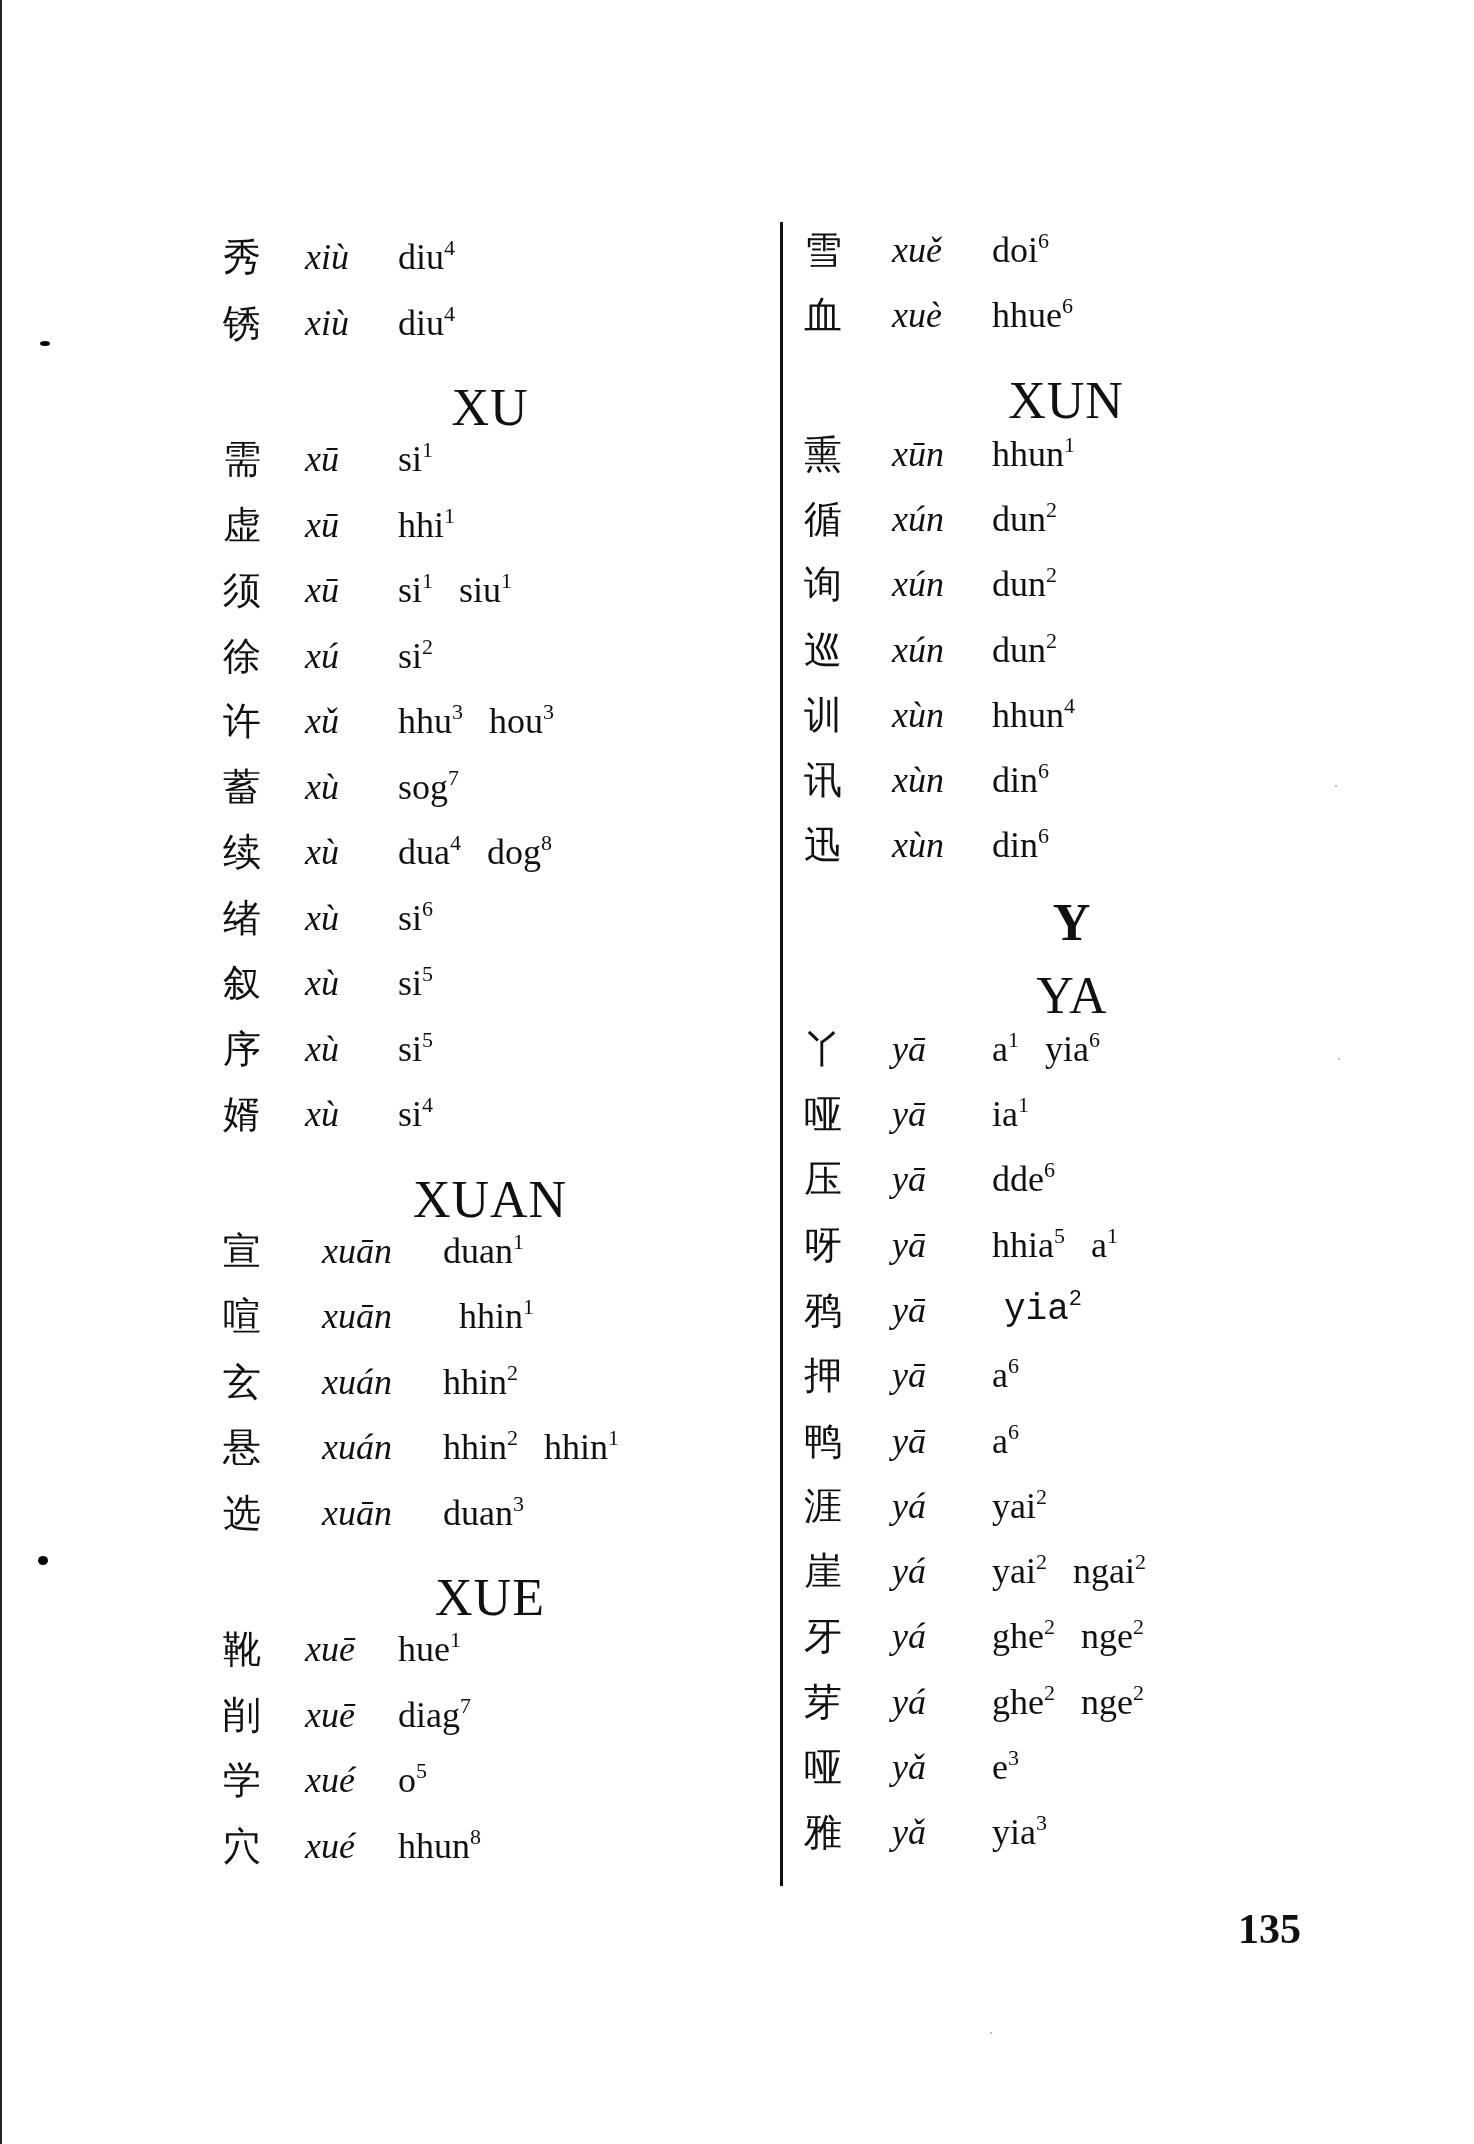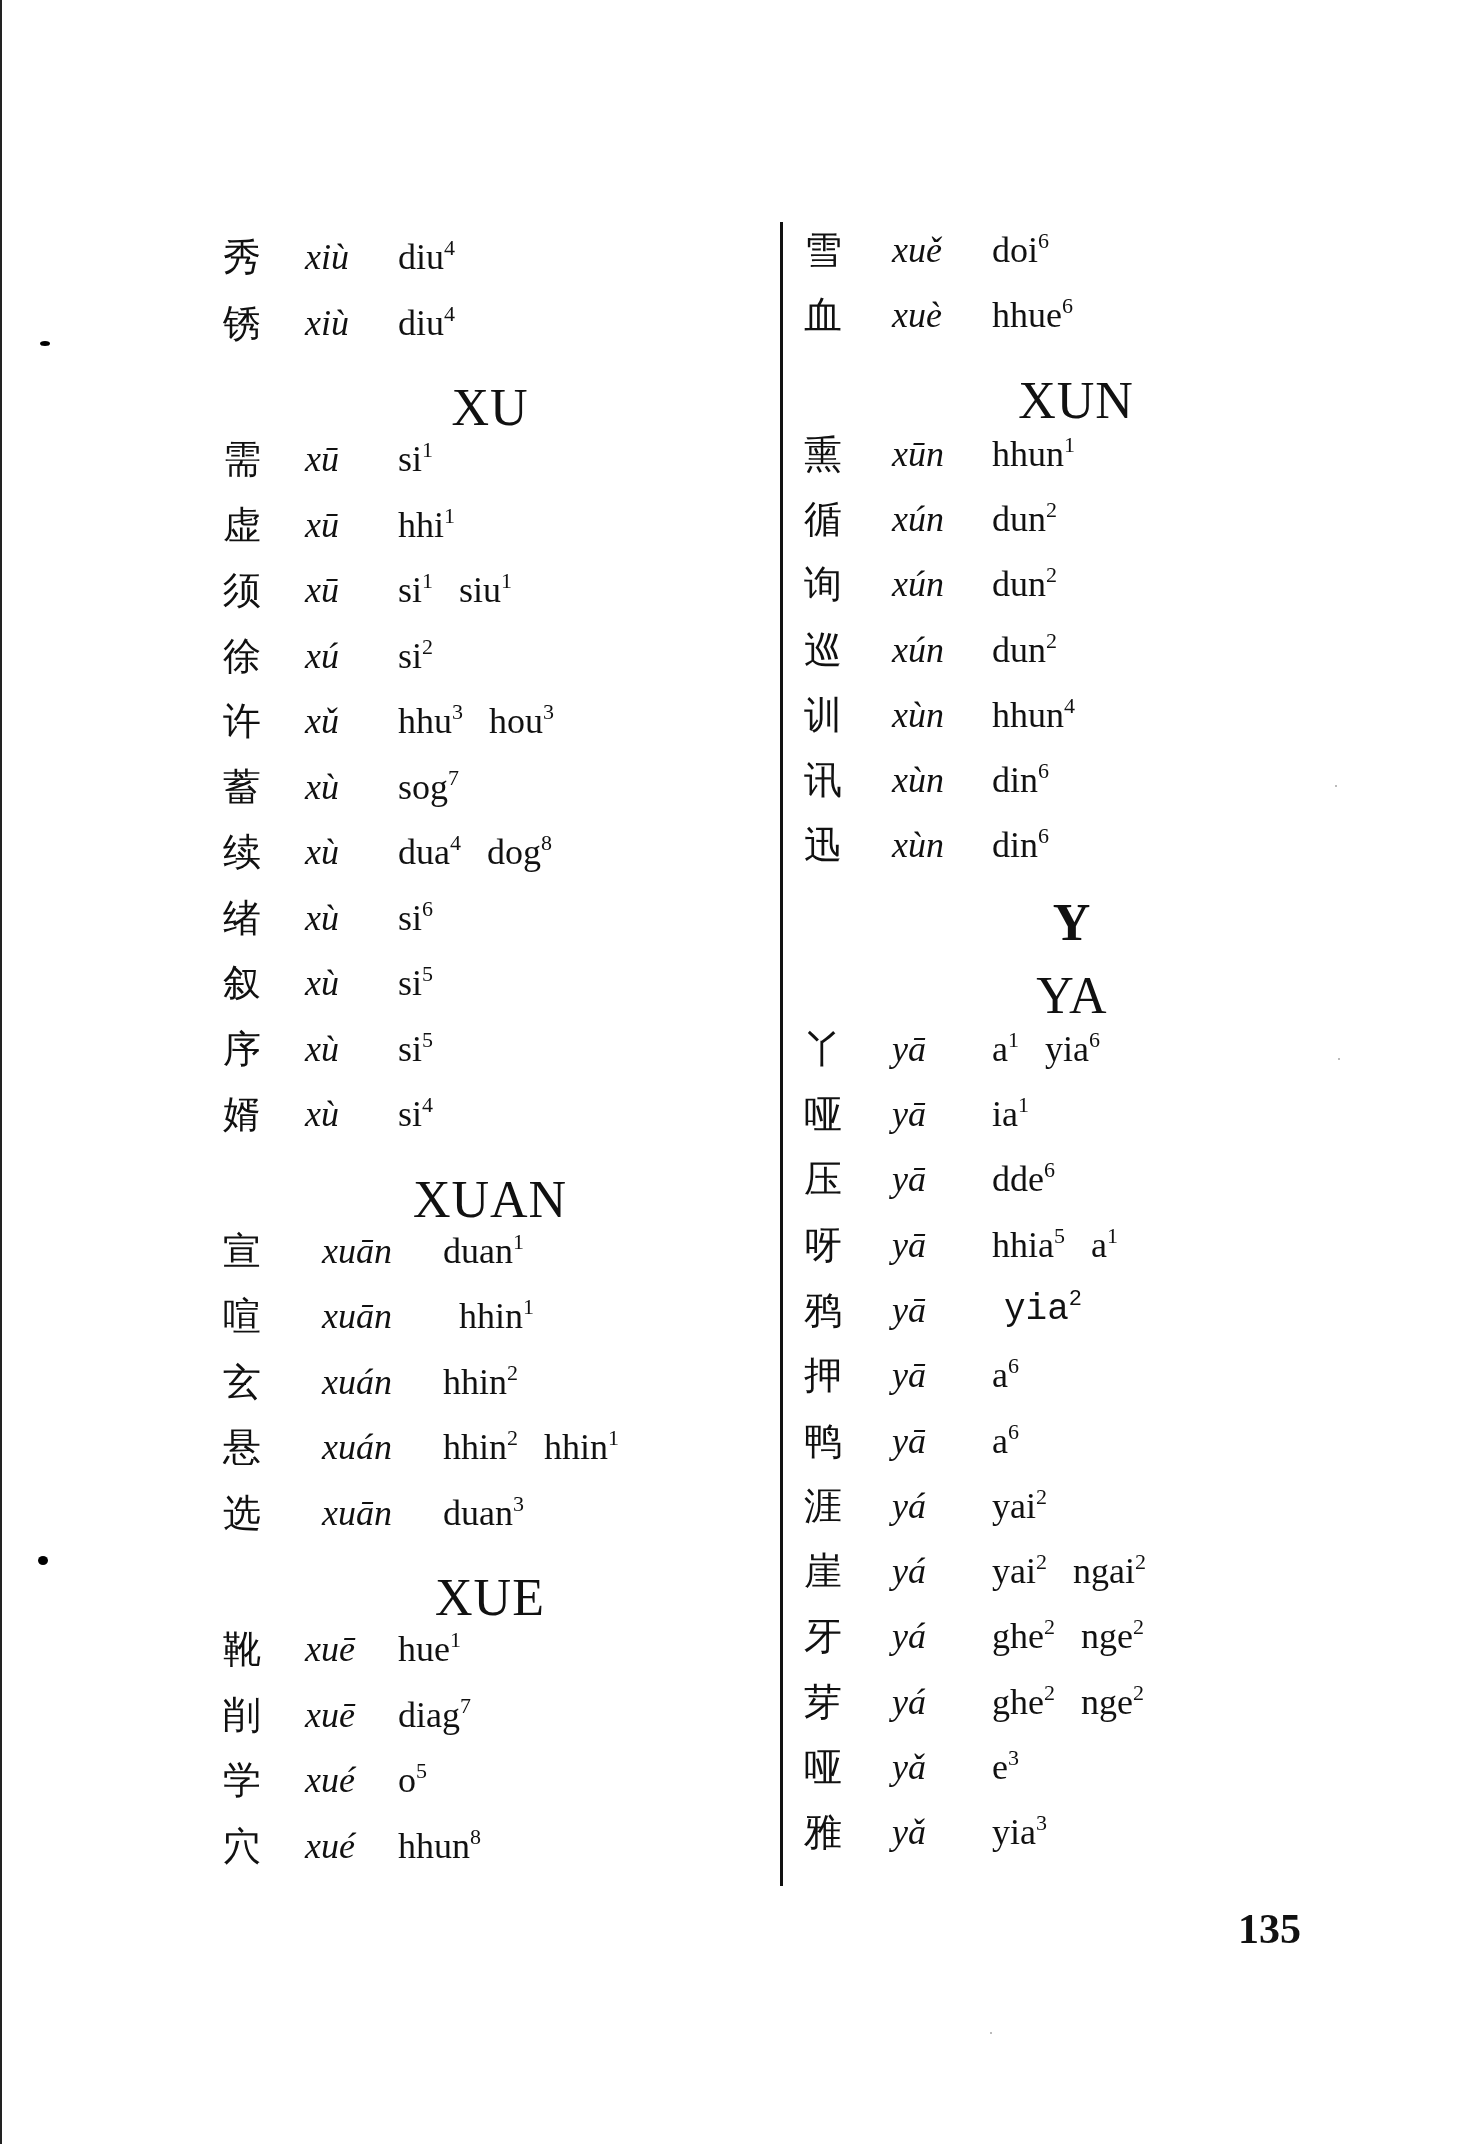--- a/index.html
+++ b/index.html
@@ -226,21 +226,21 @@
     <div class="entry" style="left: 22px; top: 220px; width: 560px;">
       <span class="hanzi">雪</span>
       <span class="pinyin" style="left: 88px;">xuě</span>
       <span class="readings" style="left: 188px;"><span class="reading"><span>doi</span><sup>6</sup></span></span>
     </div>
     <div class="entry" style="left: 22px; top: 285.3px; width: 560px;">
       <span class="hanzi">血</span>
       <span class="pinyin" style="left: 88px;">xuè</span>
       <span class="readings" style="left: 188px;"><span class="reading"><span>hhue</span><sup>6</sup></span></span>
     </div>
-    <div class="heading" style="left: 294px; top: 370.6px;">XUN</div>
+    <div class="heading" style="left: 284px; top: 370.6px;">XUN</div>
     <div class="entry" style="left: 22px; top: 423.6px; width: 560px;">
       <span class="hanzi">熏</span>
       <span class="pinyin" style="left: 88px;">xūn</span>
       <span class="readings" style="left: 188px;"><span class="reading"><span>hhun</span><sup>1</sup></span></span>
     </div>
     <div class="entry" style="left: 22px; top: 488.9px; width: 560px;">
       <span class="hanzi">循</span>
       <span class="pinyin" style="left: 88px;">xún</span>
       <span class="readings" style="left: 188px;"><span class="reading"><span>dun</span><sup>2</sup></span></span>
     </div>

